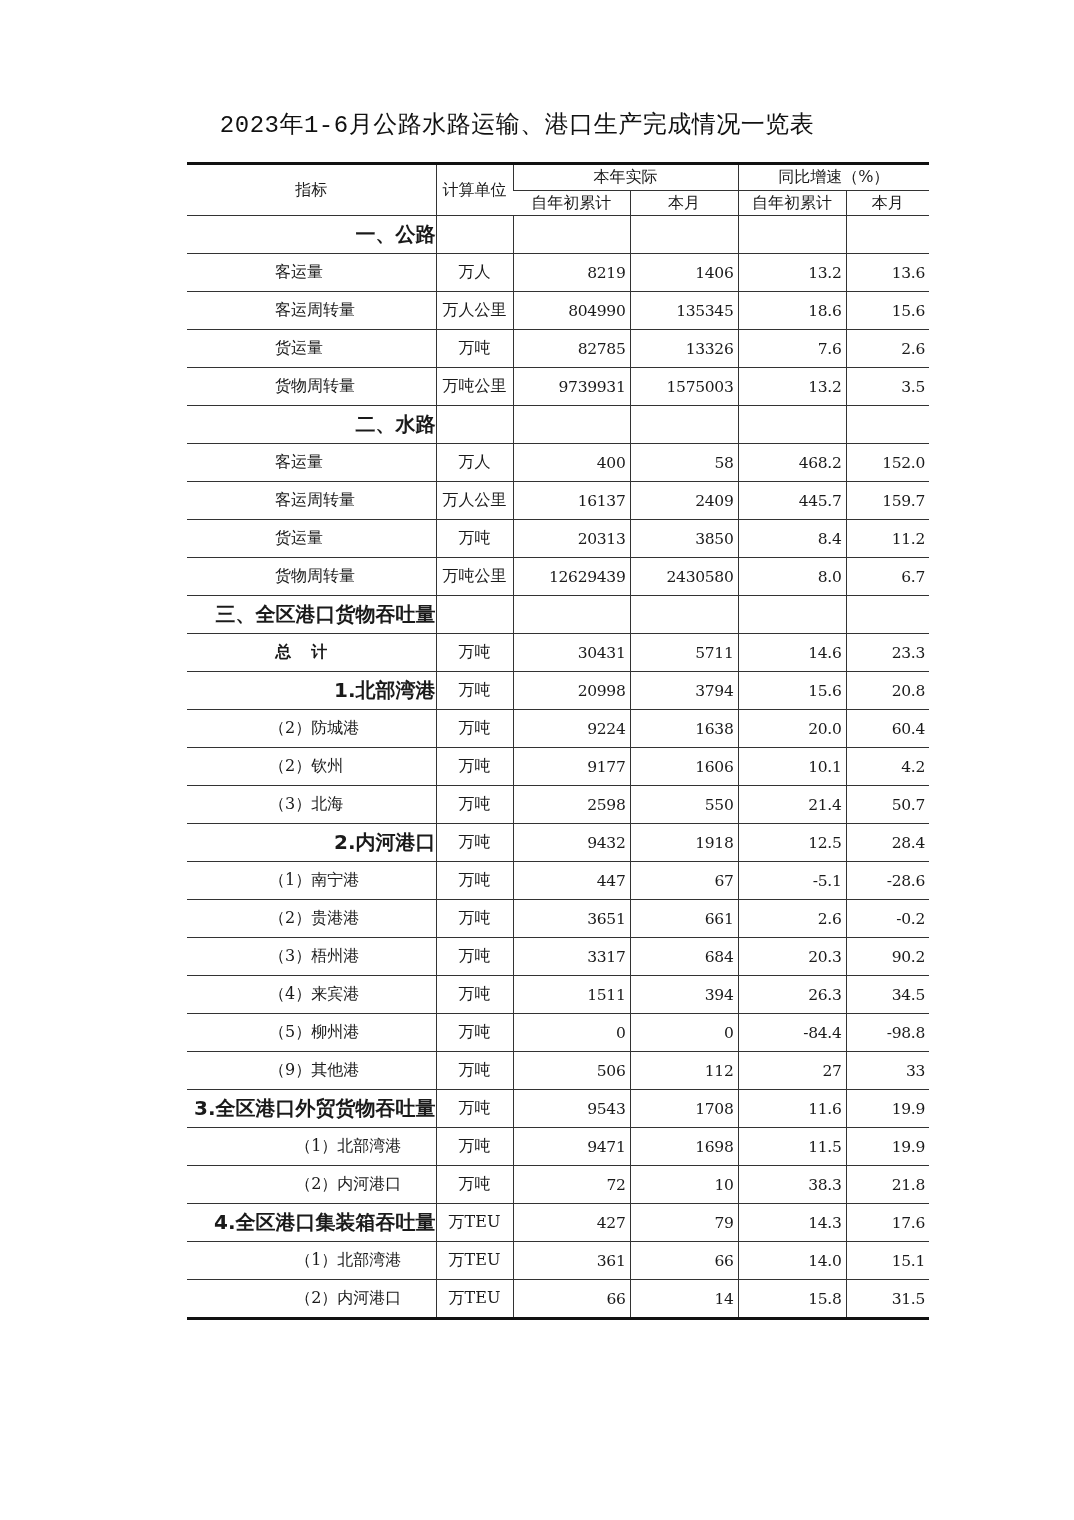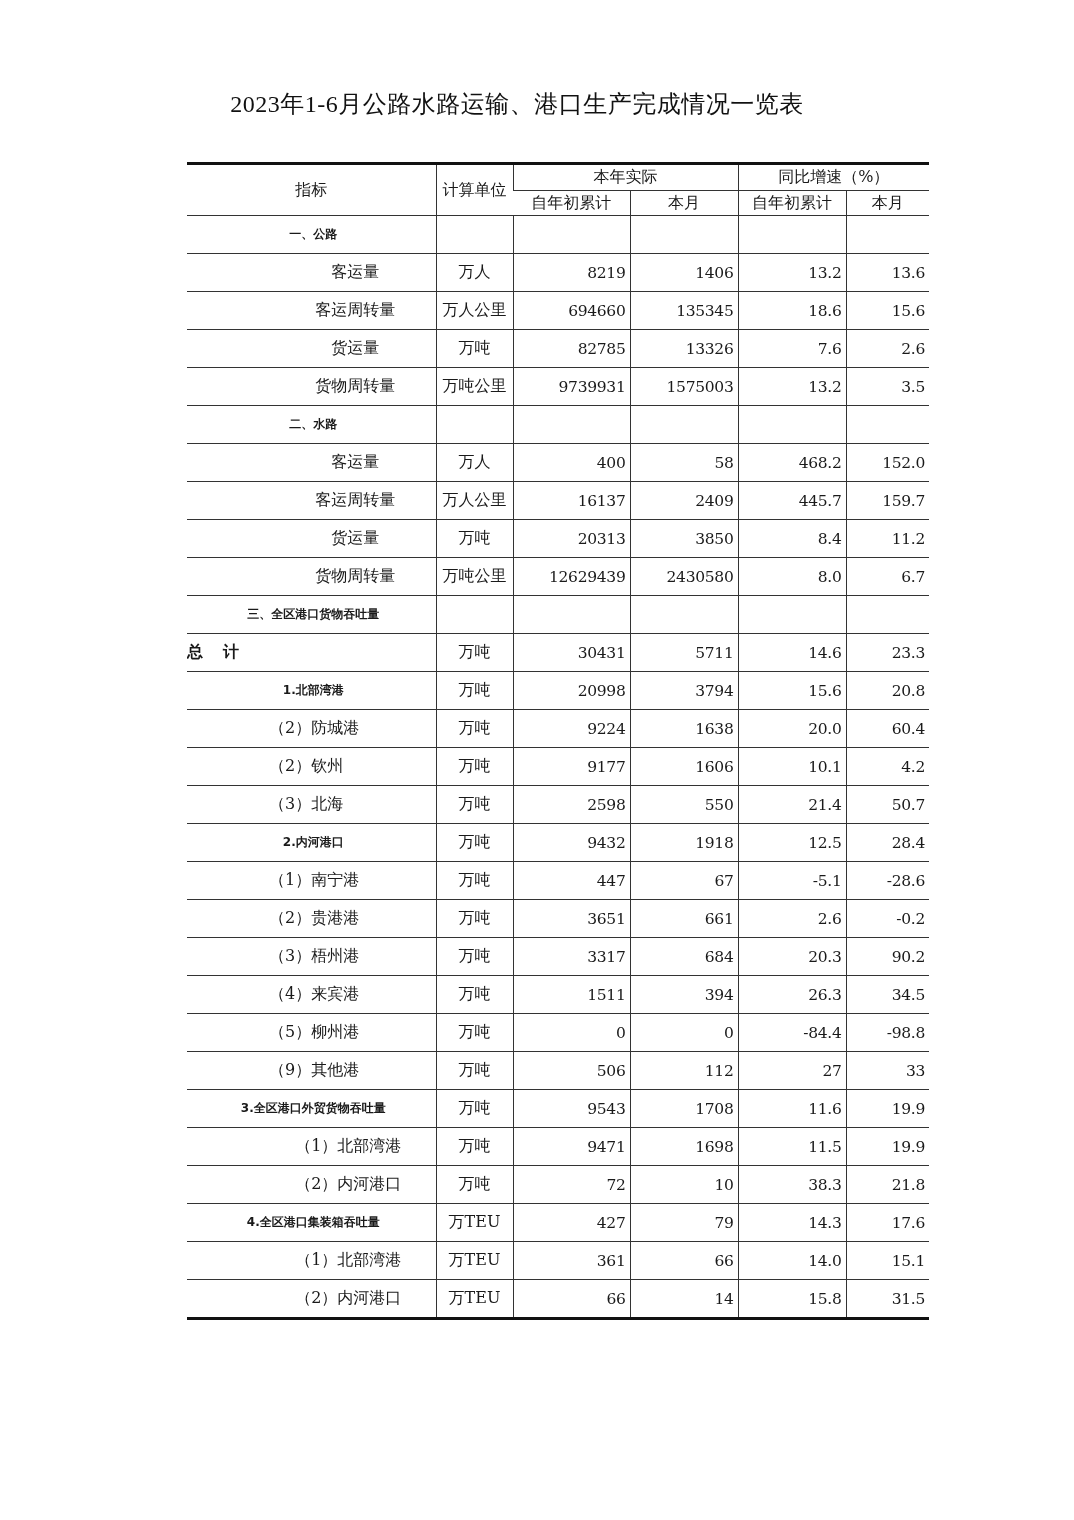--- a/index.html
+++ b/index.html
@@ -1,32 +1,32 @@
 <!DOCTYPE html>
 <html><head>
 <meta charset="utf-8">
 <style>
   html, body { margin:0; padding:0; background:#ffffff; }
   body { width:1074px; height:1520px; position:relative; overflow:hidden; color:#1a1a1a; font-family:"DejaVu Serif", serif; }
-  .title { position:absolute; left:0; width:1034px; top:88px; text-align:center; font-family:Liberation Serif, serif; font-size:24px; letter-spacing:0.5px; color:#111; }
+  .title { position:absolute; left:0; width:1034px; top:108px; text-align:center; font-family:Liberation Mono, monospace; font-size:24px; letter-spacing:0.5px; color:#111; }
   table { position:absolute; left:187px; top:162px; border-collapse:collapse; table-layout:fixed; width:742px; }
   table col.c0 { width:249px; } table col.c1 { width:77px; } table col.c2 { width:117px; }
   table col.c3 { width:108px; } table col.c4 { width:108px; } table col.c5 { width:83px; }
   td, th { padding:0; font-weight:normal; font-size:16px; border-bottom:1.5px solid #333; border-left:1.5px solid #333; height:37px; white-space:nowrap; overflow:hidden; }
   td:first-child, th:first-child { border-left:none; }
   thead tr.h1 th { border-top:3px solid #111; height:25px; font-size:16px; }
   thead tr.h2 th { height:24px; }
   thead tr.h2 th, thead tr.h1 th.sub { border-bottom:1.5px solid #333; }
   .center { text-align:center; }
   .num { text-align:right; padding-right:4px; font-family:"DejaVu Serif", serif; font-size:15.5px; letter-spacing:-0.3px; }
-  .sec { font-family:"DejaVu Sans", sans-serif; font-weight:bold; font-size:12px; padding-left:4px; text-align:center; }
-  .item { text-align:center; padding-left:88px;font-family:Liberation Serif, serif; }
+  .sec { font-family:"DejaVu Sans", sans-serif; font-weight:bold; font-size:20px; padding-left:4px; text-align:right; }
+  .item { text-align:left; padding-left:88px;font-family:Liberation Serif, serif; }
   .sub { text-align:left; padding-left:82px; }
   .subl { text-align:center; padding-left:74px; }
-  .total { font-weight:bold; font-family:Liberation Mono, monospace; letter-spacing:20px; padding-right:0; }
+  .total { text-align:center; font-weight:bold; font-family:Liberation Mono, monospace; letter-spacing:20px; padding-right:0; }
   tbody tr:last-child td { border-bottom:3px solid #111; }
 </style>
 </head>
 <body>
 
 <div class="title">2023年1-6月公路水路运输、港口生产完成情况一览表</div>
 
 <table>
   <colgroup>
       <col class="c0">
@@ -63,21 +63,21 @@
         <td class="item">客运量</td>
         <td class="center">万人</td>
         <td class="num">8219</td>
         <td class="num">1406</td>
         <td class="num">13.2</td>
         <td class="num">13.6</td>
       </tr>
       <tr>
         <td class="item">客运周转量</td>
         <td class="center">万人公里</td>
-        <td class="num">694660</td>
+        <td class="num">804990</td>
         <td class="num">135345</td>
         <td class="num">18.6</td>
         <td class="num">15.6</td>
       </tr>
       <tr>
         <td class="item">货运量</td>
         <td class="center">万吨</td>
         <td class="num">82785</td>
         <td class="num">13326</td>
         <td class="num">7.6</td>

